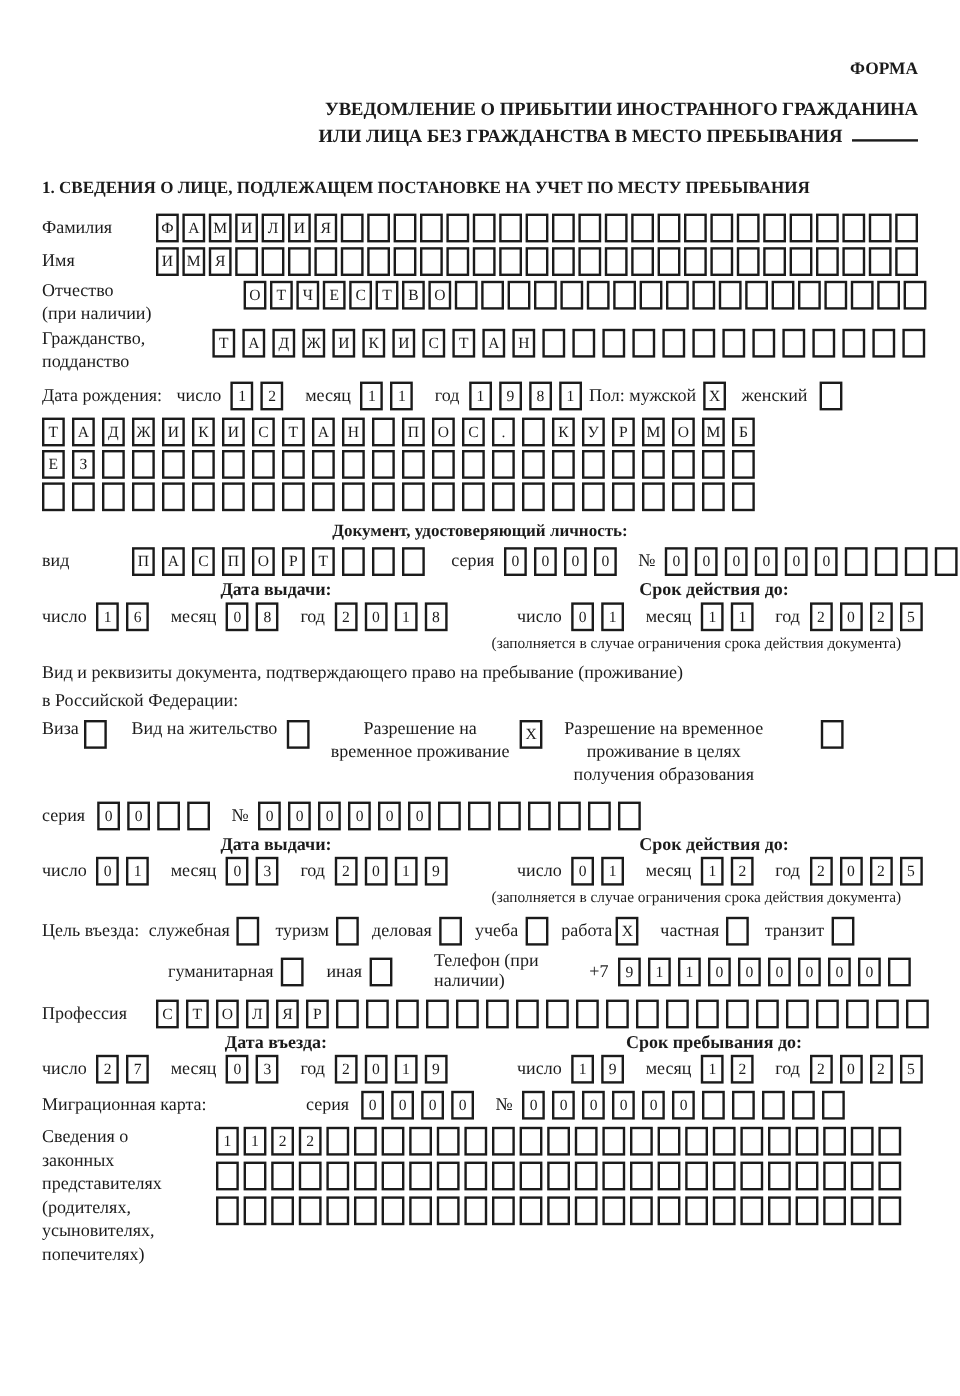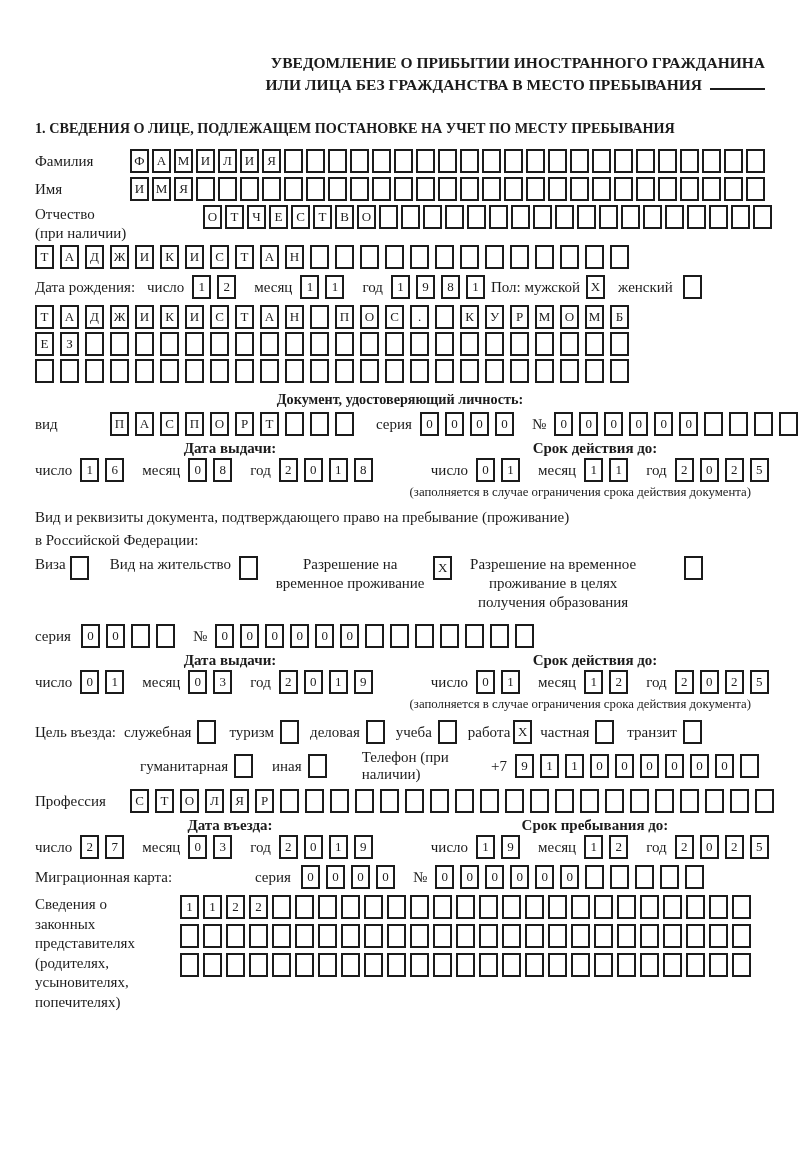--- a/index.html
+++ b/index.html
@@ -65,20 +65,21 @@
   .reps { margin-top:6px; }
   .reps-labels { width:145px; flex:none; line-height:19.5px; }.mt2{margin-top:2px}.mt4{margin-top:4px}.mt5{margin-top:5px}
   .mt6{margin-top:6px}.mt8{margin-top:8px}.mt12{margin-top:12px}
 </style>
 </head>
 <body>
 
 <div class="page">
 
 
+  <div class="forma">ФОРМА</div>
 
   <div class="title">
     <span>УВЕДОМЛЕНИЕ О ПРИБЫТИИ ИНОСТРАННОГО ГРАЖДАНИНА</span><br>
     <span>ИЛИ ЛИЦА БЕЗ ГРАЖДАНСТВА В МЕСТО ПРЕБЫВАНИЯ</span><span class="underline"></span>
   </div>
 
   <div class="sec1">1. СВЕДЕНИЯ О ЛИЦЕ, ПОДЛЕЖАЩЕМ ПОСТАНОВКЕ НА УЧЕТ ПО МЕСТУ ПРЕБЫВАНИЯ</div>
 
   <div class="row mt12">
     <span class="flabel">Фамилия</span>
@@ -179,20 +180,24 @@
         <span class="cell"></span>
         <span class="cell"></span>
         <span class="cell"></span>
         <span class="cell"></span>
         <span class="cell"></span>
         <span class="cell"></span>
       </span>
   </div>
 
   <div class="row top mt2">
+    <span class="flabel3">
+      <span>Гражданство,</span><br>
+      <span>подданство</span>
+    </span>
     <span class="cells sp">
         <span class="cell">Т</span>
         <span class="cell">А</span>
         <span class="cell">Д</span>
         <span class="cell">Ж</span>
         <span class="cell">И</span>
         <span class="cell">К</span>
         <span class="cell">И</span>
         <span class="cell">С</span>
         <span class="cell">Т</span>
@@ -537,21 +542,21 @@
       <span class="cells">
           <span class="cell"></span>
         </span>
     </span>
     <span class="pair" style="margin-left:8px;">
       <span>работа</span>
       <span class="cells" style="margin-left:3px;">
           <span class="cell">X</span>
         </span>
     </span>
-    <span class="pair" style="margin-left:5px;font-family:Liberation Serif, serif;">
+    <span class="pair" style="margin-left:15px;font-family:Liberation Serif, serif;">
       <span>частная</span>
       <span class="cells">
           <span class="cell"></span>
         </span>
     </span>
     <span class="pair" style="margin-left:10px;">
       <span>транзит</span>
       <span class="cells">
           <span class="cell"></span>
         </span>

